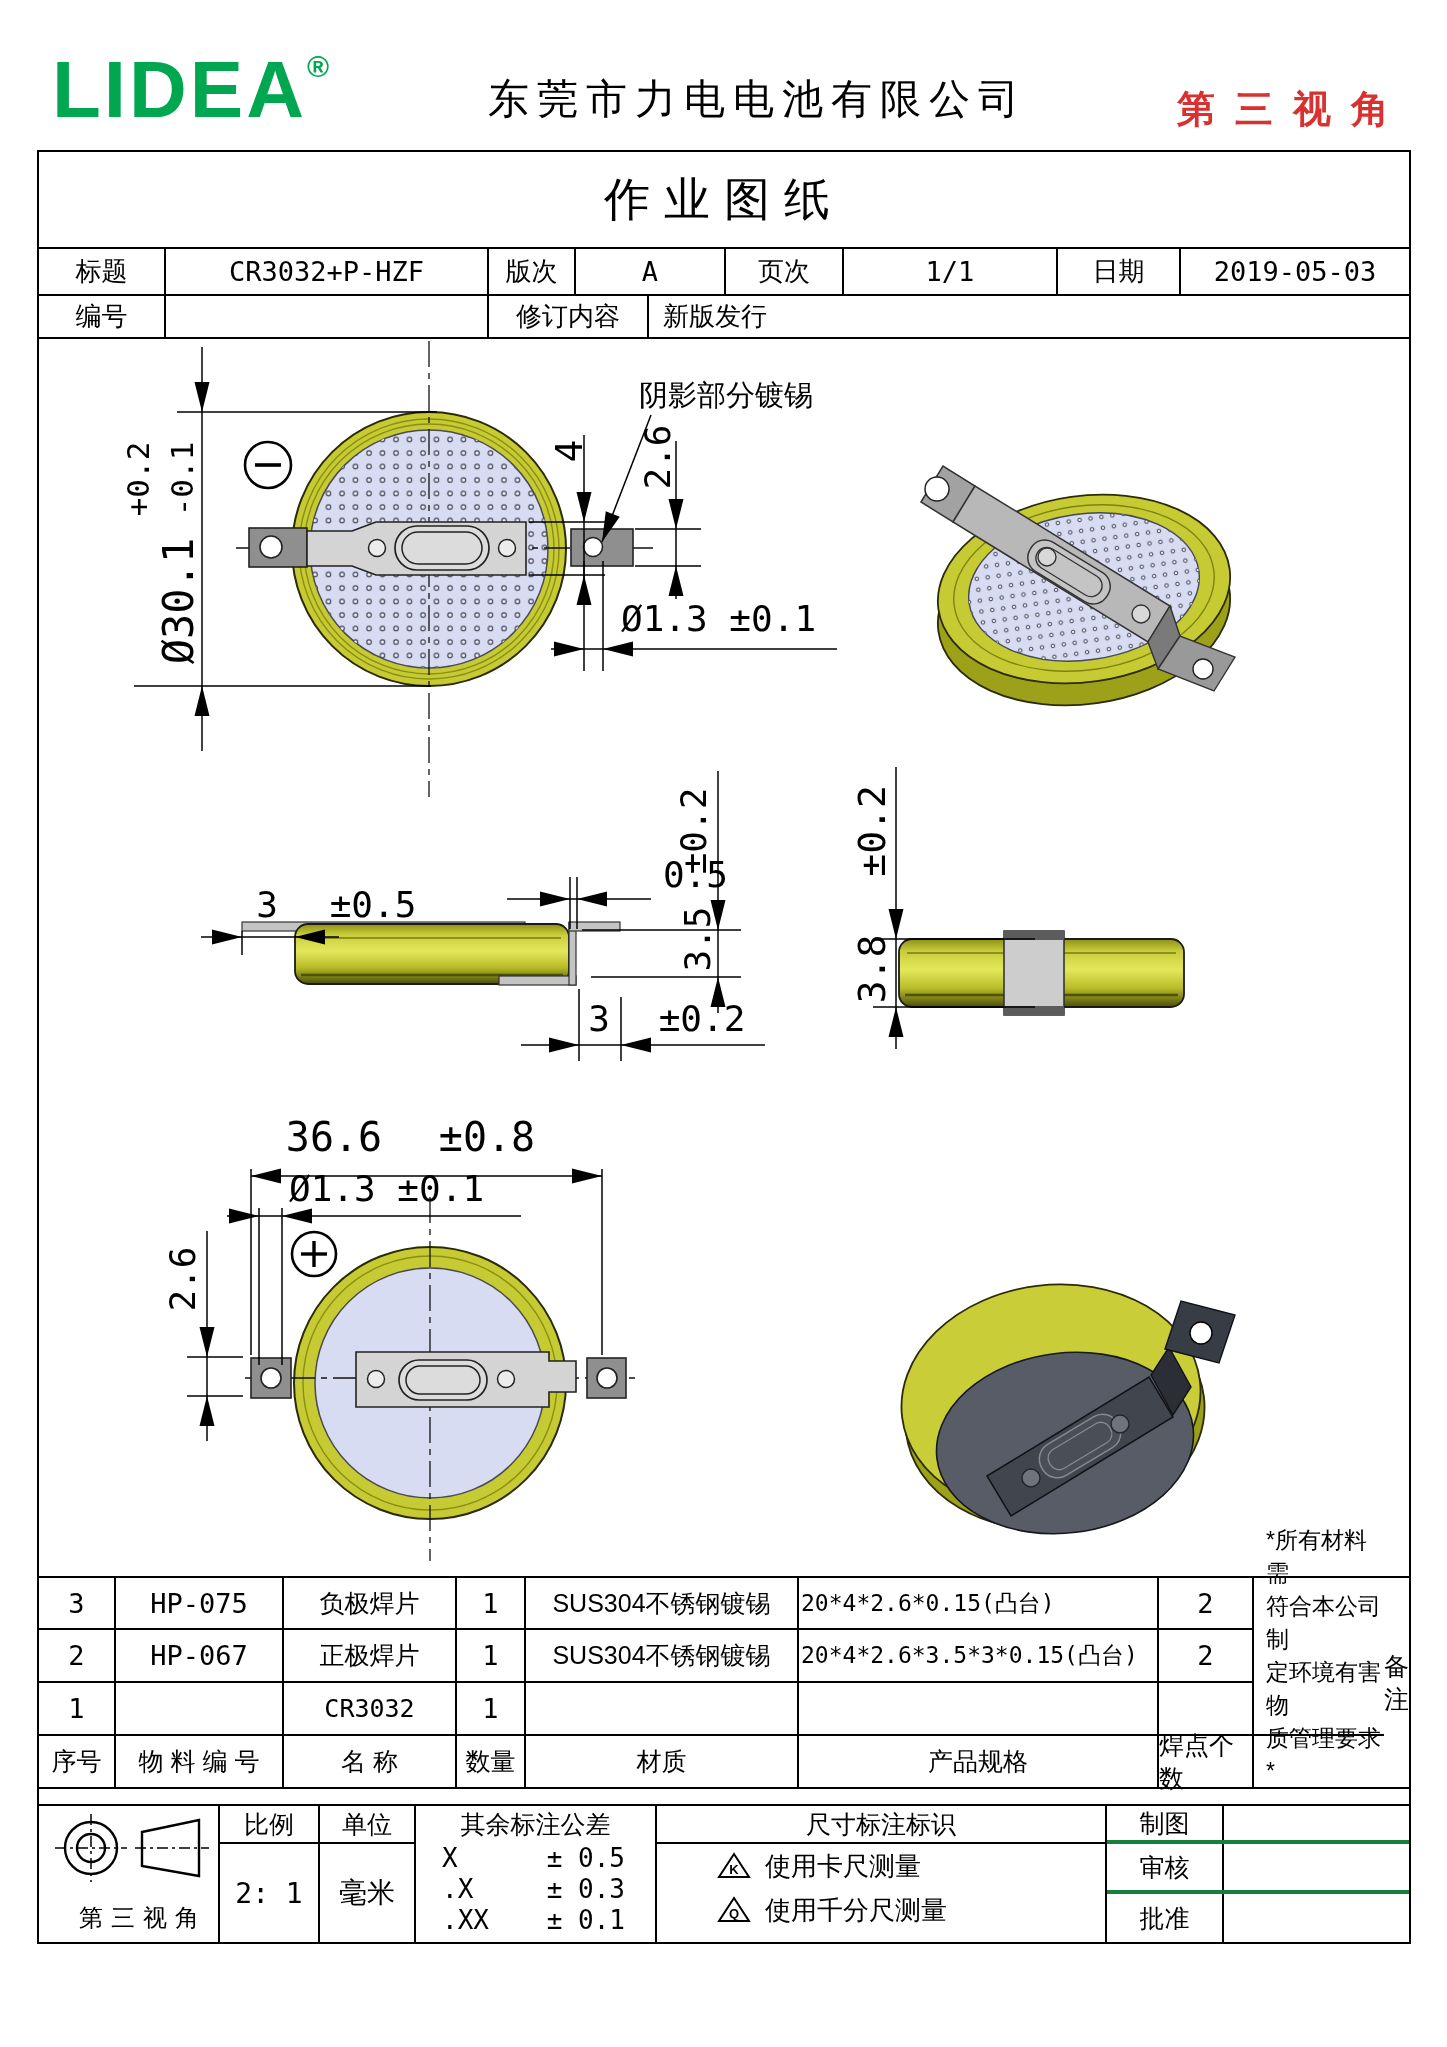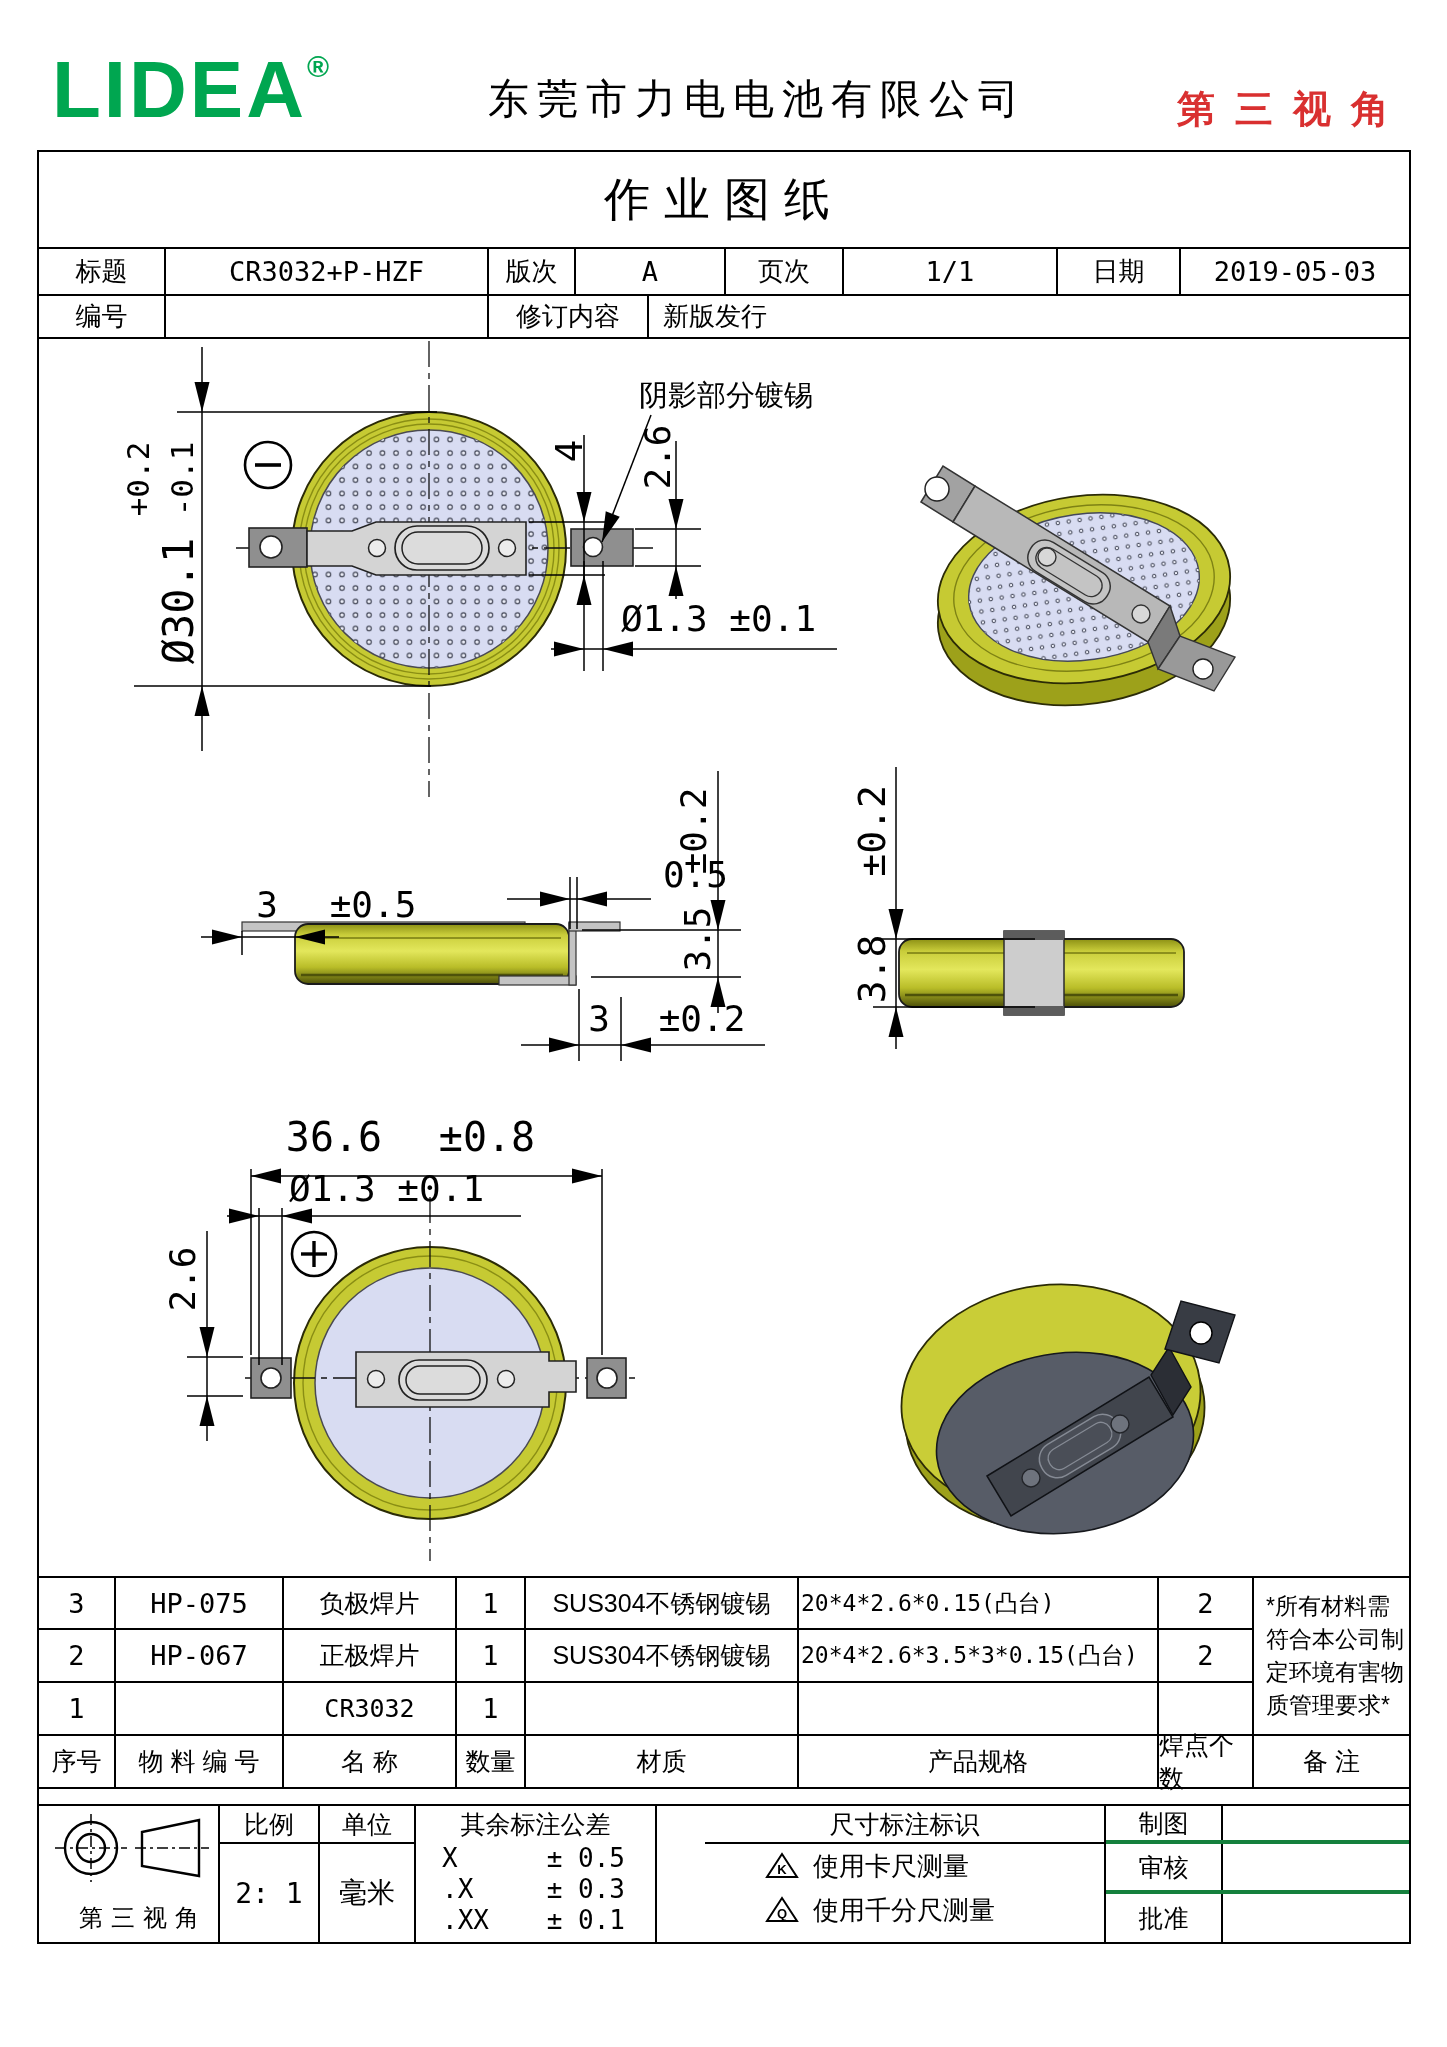--- a/index.html
+++ b/index.html
@@ -32,32 +32,32 @@
   .drawing svg{display:block;}
   
   .parts{display:flex;height:209px;border-bottom:2.5px solid #000;}
   .parts-grid{display:grid;grid-template-columns:77px 168px 173px 69px 273px 360px 95px;
               grid-template-rows:52px 53px 53px 51px;}
   .pcell{border-right:2px solid #000;border-bottom:2px solid #000;display:flex;
          align-items:center;justify-content:center;font-size:25px;box-sizing:border-box;}
   .pcell.hdr{border-bottom:none;}
   .pnum{font-size:27px;}
   .spec{font-size:23px;justify-content:flex-start;padding-left:2px;text-align:right;}
-  .parts-remark{flex:1;display:flex;flex-direction:column;}
+  .parts-remark{flex:1;display:flex;flex-direction:row;}
   .remark-merged{height:158px;border-bottom:2px solid #000;display:flex;flex-direction:column;
                  justify-content:center;padding-left:12px;font-size:23px;line-height:33px;
                  box-sizing:border-box;}
   .remark-hdr{flex:1;display:flex;align-items:center;justify-content:center;font-size:25px;}
   .gapband{height:15px;border-bottom:2.5px solid #000;}
   
   .footer{flex:1;display:flex;}
   .fcol{border-right:2px solid #000;box-sizing:border-box;display:flex;flex-direction:column;}
   .fcol:last-child{border-right:none;}
   .fc-proj{width:181px;position:relative;}
-  .fc-scale{width:100px;} .fc-unit{width:96px;text-align:center;} .fc-tol{width:241px;} .fc-mark{width:401px;margin-left:48px;}
+  .fc-scale{width:100px;} .fc-unit{width:96px;text-align:center;} .fc-tol{width:241px;} .fc-mark{width:450px;}
   .fc-sign{flex:1;}
   .fhead{height:36px;display:flex;align-items:center;justify-content:center;font-size:25px;}
   .fhead.rule{border-bottom:2px solid #000;}
   .fbig{flex:1;display:flex;align-items:center;justify-content:center;font-size:28px;}
   .tol-row{display:flex;justify-content:space-between;padding:0 30px 0 26px;font-size:26px;
            height:31px;align-items:center;}
   .mark-row{display:flex;align-items:center;padding-left:60px;gap:14px;font-size:26px;height:44px;}
   .sign-row{display:flex;border-bottom:4px solid #15803d;}
   .sign-row:last-child{border-bottom:none;flex:1;}
   .sr1{height:34px;} .sr2{height:46px;}

